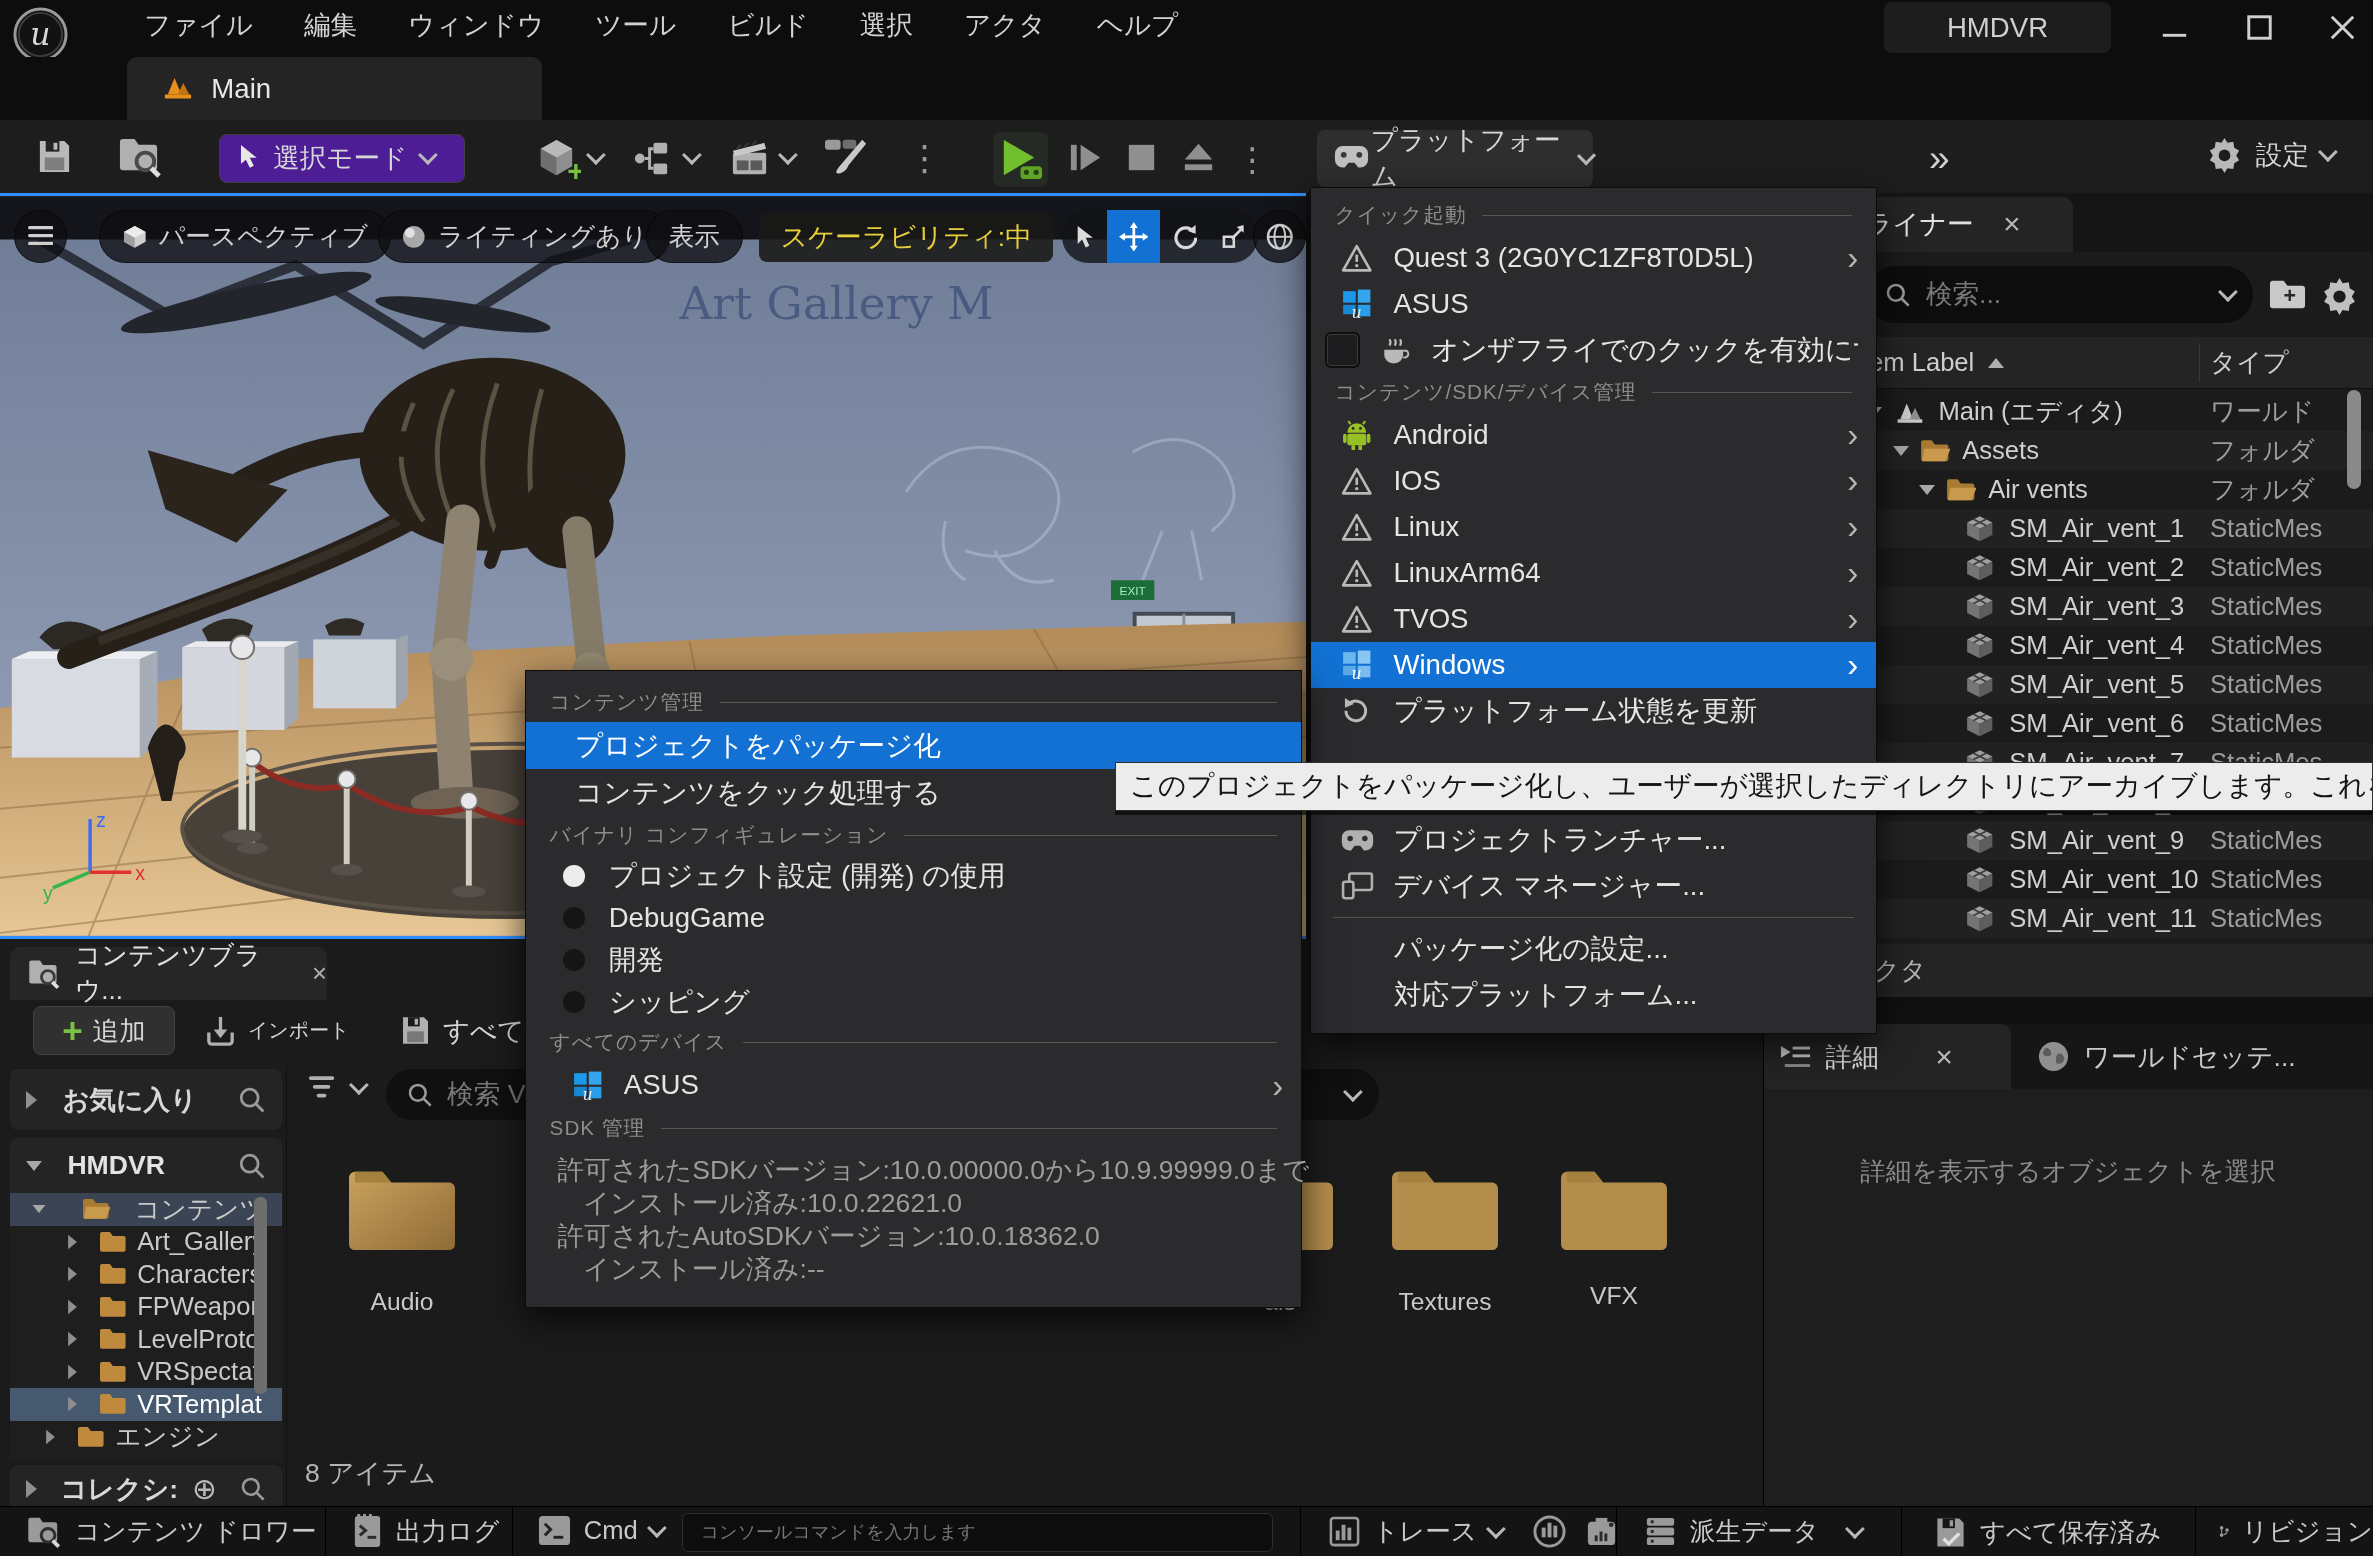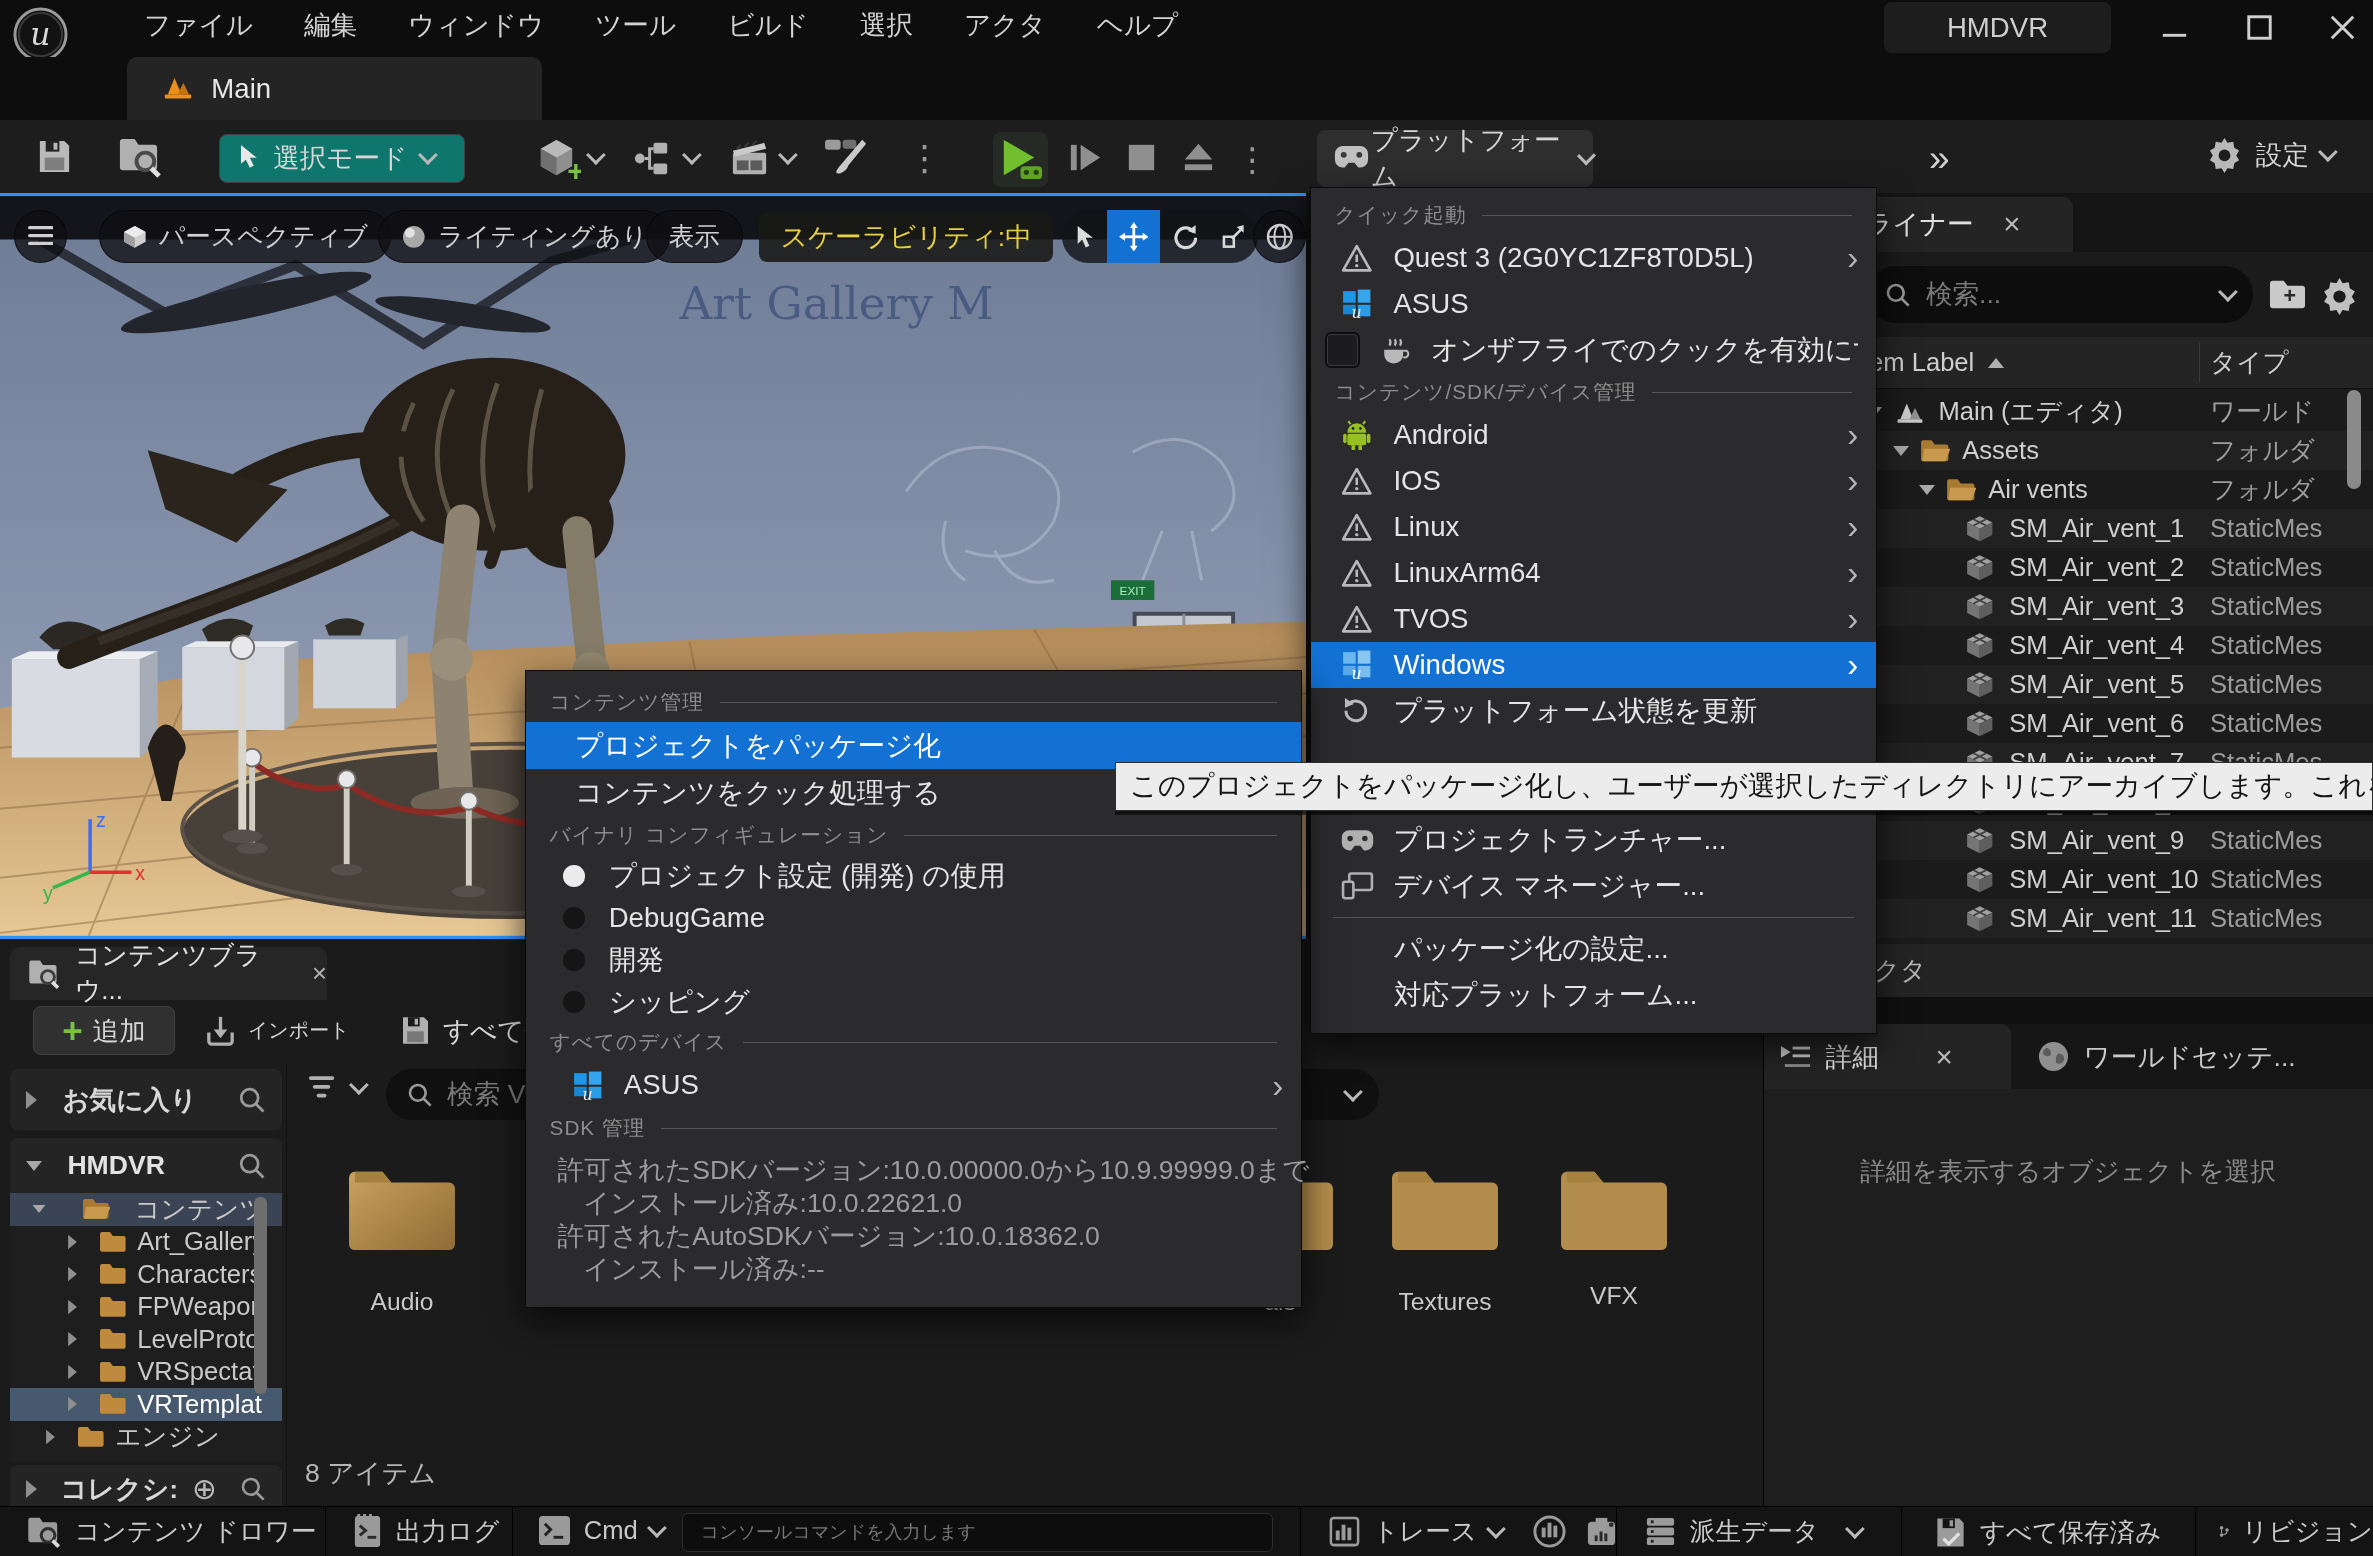--- a/index.html
+++ b/index.html
@@ -104,21 +104,21 @@
           <rect x="10" y="22" width="20" height="13" fill="#7f7f7f"></rect>
         </svg>
     </div>
     <div class="abs" style="left:116px;top:13.8px">
       <svg width="47" height="45" viewBox="0 0 48 46">
           <path d="M4 8 a3 3 0 0 1 3-3 h12 l4 6 h16 a3 3 0 0 1 3 3 v20 a3 3 0 0 1-3 3 H7 a3 3 0 0 1-3-3 Z" fill="#b0b0b0"></path>
           <circle cx="30" cy="28" r="9" fill="none" stroke="#4a4a4a" stroke-width="4"></circle>
           <line x1="36" y1="35" x2="44" y2="43" stroke="#e0e0e0" stroke-width="5"></line>
         </svg>
     </div>
-    <div class="abs fx" style="left:219px;top:13.8px;width:246px;height:49px;background:#0f766e;border:1px solid #404040;border-radius:7.9px;gap:13.8px;padding-left:17.7px;box-sizing:border-box">
+    <div class="abs fx" style="left:219px;top:13.8px;width:246px;height:49px;background:#4c1d95;border:1px solid #404040;border-radius:7.9px;gap:13.8px;padding-left:17.7px;box-sizing:border-box">
       <span><svg width="21.7" height="27.6" viewBox="0 0 22 28">
             <path d="M3 2 L3 21 L8 17 L12 25 L16 23 L12 15 L19 15 Z" fill="#e8e8e8"></path>
           </svg></span>
       <span style="font-size:26.6px">選択モード</span>
       <span class="cvd"></span>
     </div>
     <div class="abs fx" style="left:532px;top:13.8px;gap:27.6px">
       <span class="fx" style="gap:7.9px">
         <svg width="49" height="49" viewBox="0 0 50 50">
             <path d="M25 6 L41 15 V33 L25 42 L9 33 V15 Z" fill="#8f8f8f"></path>

